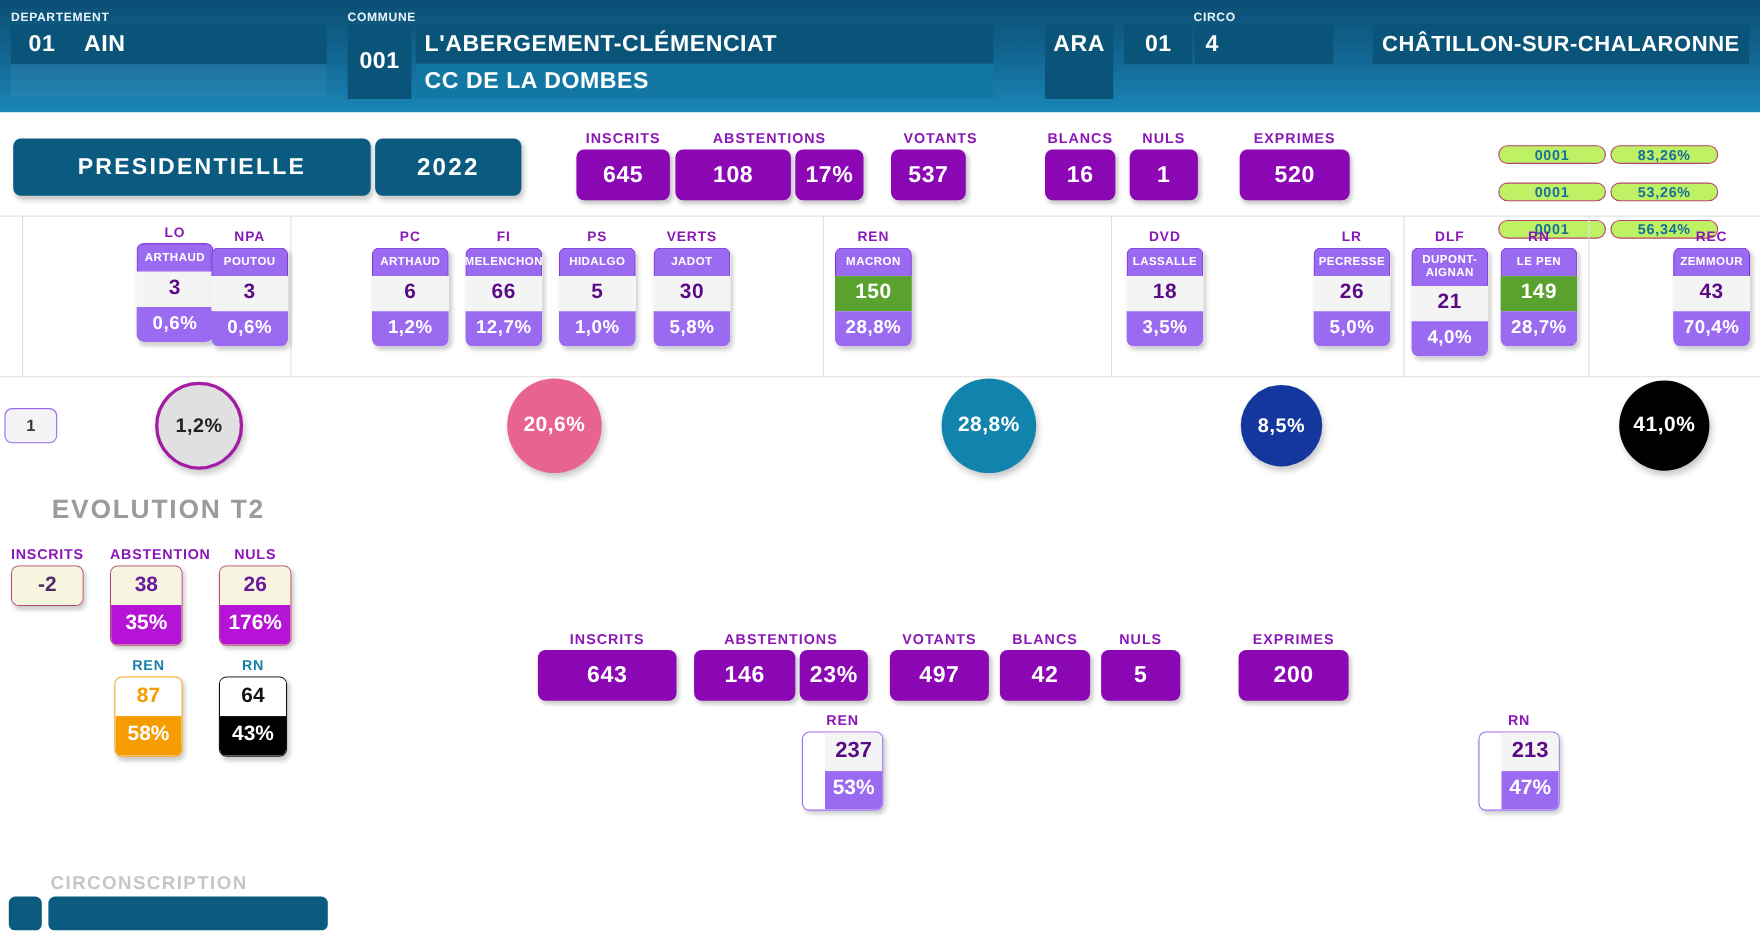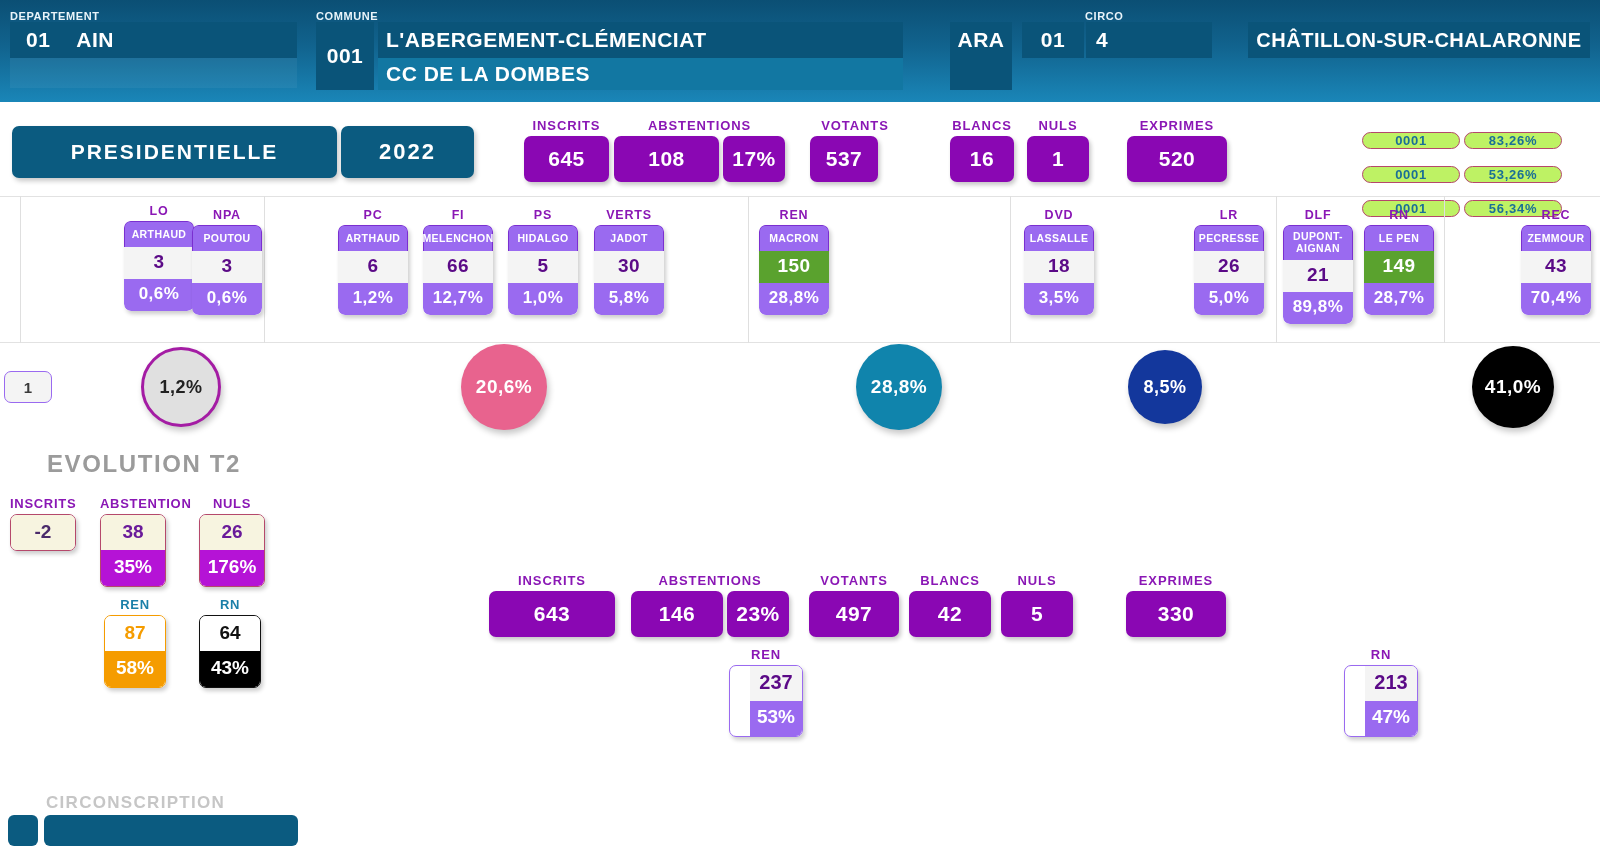--- a/index.html
+++ b/index.html
@@ -353,21 +353,21 @@
             <div class="cand-name">PECRESSE</div>
             <div class="cand-votes">26</div>
             <div class="cand-pct">5,0%</div>
           </div>
         </div>
         <div class="cand" style="left:1283px; top:12px;">
           <div class="cand-party">DLF</div>
           <div class="cand-card">
             <div class="cand-name">DUPONT-AIGNAN</div>
             <div class="cand-votes">21</div>
-            <div class="cand-pct">89,8%</div>
+            <div class="cand-pct">4,0%</div>
           </div>
         </div>
         <div class="cand" style="left:1364px; top:12px;">
           <div class="cand-party">RN</div>
           <div class="cand-card">
             <div class="cand-name">LE PEN</div>
             <div class="cand-votes lead">149</div>
             <div class="cand-pct">28,7%</div>
           </div>
         </div>
@@ -459,21 +459,21 @@
       </div>
       <div class="stat-group" style="left:1001px; top:573px; width:72px;">
         <div class="stat-label">NULS</div>
         <div class="stat-row">
           <div class="stat-box" style="width:72px;">5</div>
         </div>
       </div>
       <div class="stat-group" style="left:1126px; top:573px; width:100px;">
         <div class="stat-label">EXPRIMES</div>
         <div class="stat-row">
-          <div class="stat-box" style="width:100px;">330</div>
+          <div class="stat-box" style="width:100px;">200</div>
         </div>
       </div>
     </div>
 
   <div id="t2-results">
       <div class="t2res" style="left:729px; top:647px;">
         <div class="t2res-label">REN</div>
         <div class="t2res-card">
           <div class="t2res-votes">237</div>
           <div class="t2res-pct">53%</div>

